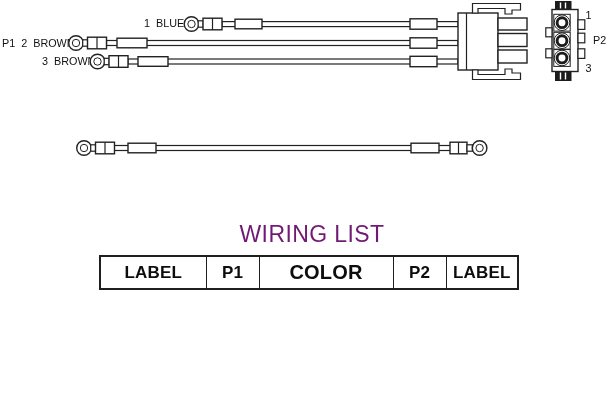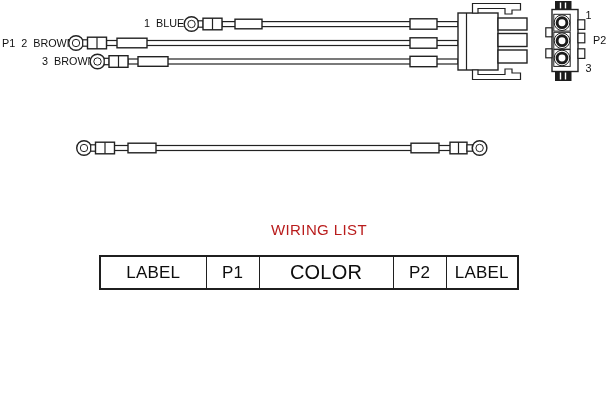--- a/index.html
+++ b/index.html
@@ -13,31 +13,31 @@
     fill:#111;white-space:pre;
   }
   .lbl{font-size:10.8px;}
   .s{fill:#fff;stroke:#222;stroke-width:1.4;}
   .w{fill:#fff;stroke:#222;stroke-width:1.2;}
   .thin{fill:none;stroke:#222;stroke-width:1;}
   .dark{fill:#1c1c1c;stroke:#1c1c1c;stroke-width:1;}
   .slit{stroke:#fff;stroke-width:1.4;}
   .divider{stroke:#222;stroke-width:1.2;}
   .title{
-    position:absolute;left:238px;top:221px;width:162px;
-    text-align:center;font-size:15px;letter-spacing:0.4px;color:#b91c1c;
+    position:absolute;left:231px;top:221px;width:162px;
+    text-align:center;font-size:23px;letter-spacing:0.4px;color:#701a75;
   }
   table.wiring{
     position:absolute;left:99px;top:255px;
     border-collapse:collapse;table-layout:fixed;
     border:2px solid #1f1f1f;color:#0d0d0d;
   }
   table.wiring th,table.wiring td{
     border:1.6px solid #1f1f1f;text-align:center;vertical-align:middle;
-    font-weight:400;padding:0;font-size:17px;letter-spacing:0.2px;
+    font-weight:700;padding:0;font-size:17px;letter-spacing:0.2px;
     overflow:hidden;white-space:nowrap;
   }
   table.wiring .big{font-size:20px;}
 </style>
 </head>
 <body>
 
 <div class="canvas">
 
   <svg width="606" height="404" viewBox="0 0 606 404">

